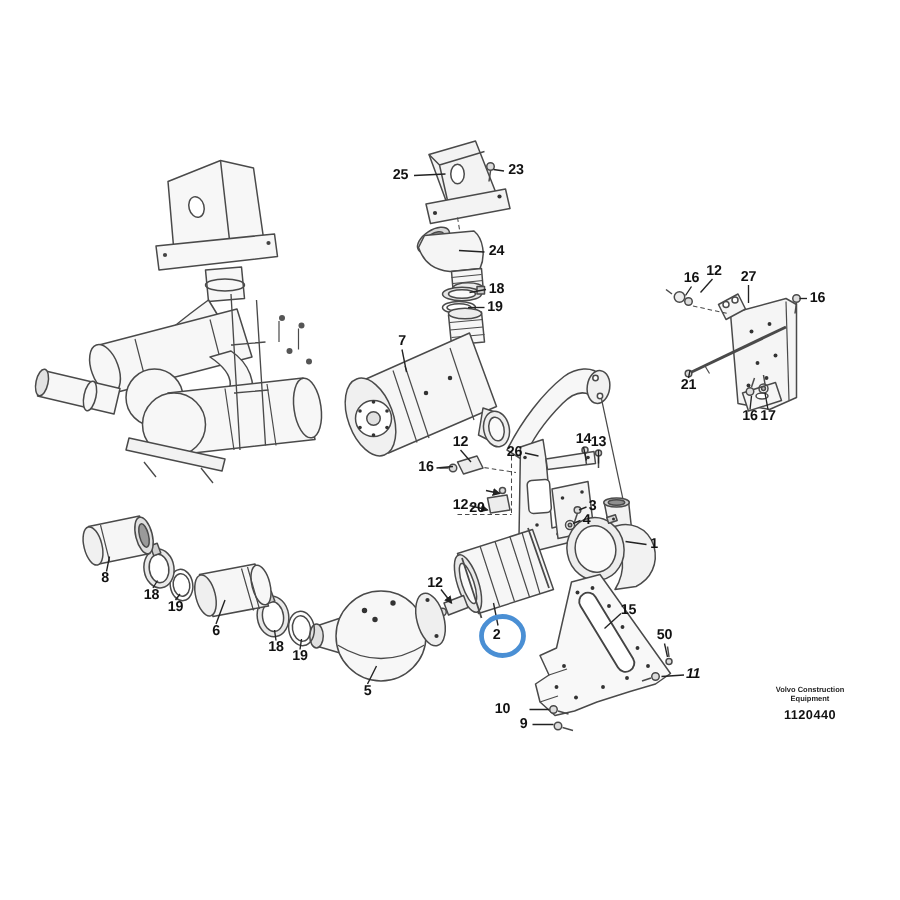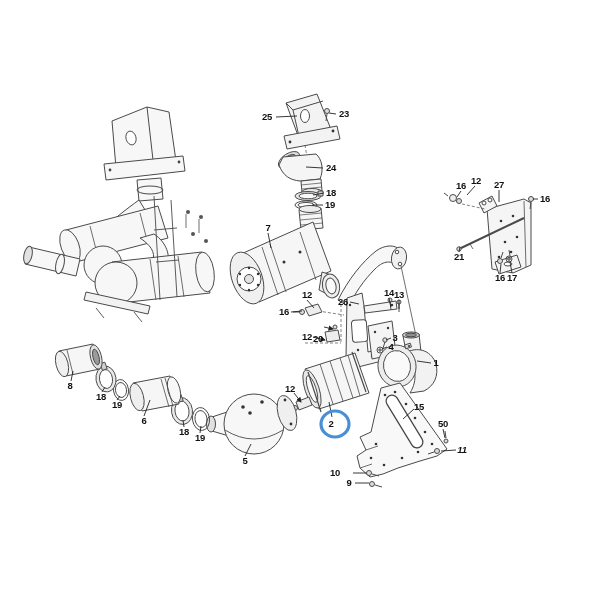--- a/index.html
+++ b/index.html
@@ -366,14 +366,19 @@
       <div class="callout" style="left: 349px; top: 483px;">9</div>
       <div class="callout" style="left: 461px; top: 186px;">16</div>
       <div class="callout" style="left: 476px; top: 181px;">12</div>
       <div class="callout" style="left: 499px; top: 185px;">27</div>
       <div class="callout" style="left: 545px; top: 199px;">16</div>
       <div class="callout" style="left: 459px; top: 257px;">21</div>
       <div class="callout" style="left: 500px; top: 278px;">16</div>
       <div class="callout" style="left: 512px; top: 278px;">17</div>
     </div>
 
+  <div class="plate-info">
+    <div class="l1">Volvo Construction</div>
+    <div class="l2">Equipment</div>
+    <div class="pn">1120440</div>
+  </div>
 
 </div>
 
 </body></html>

